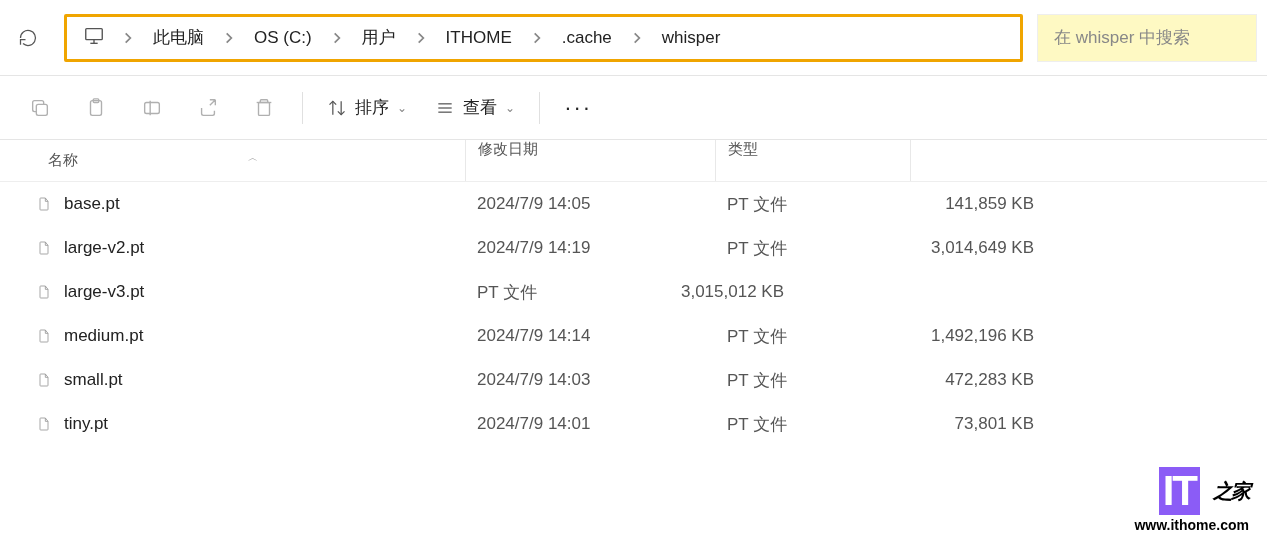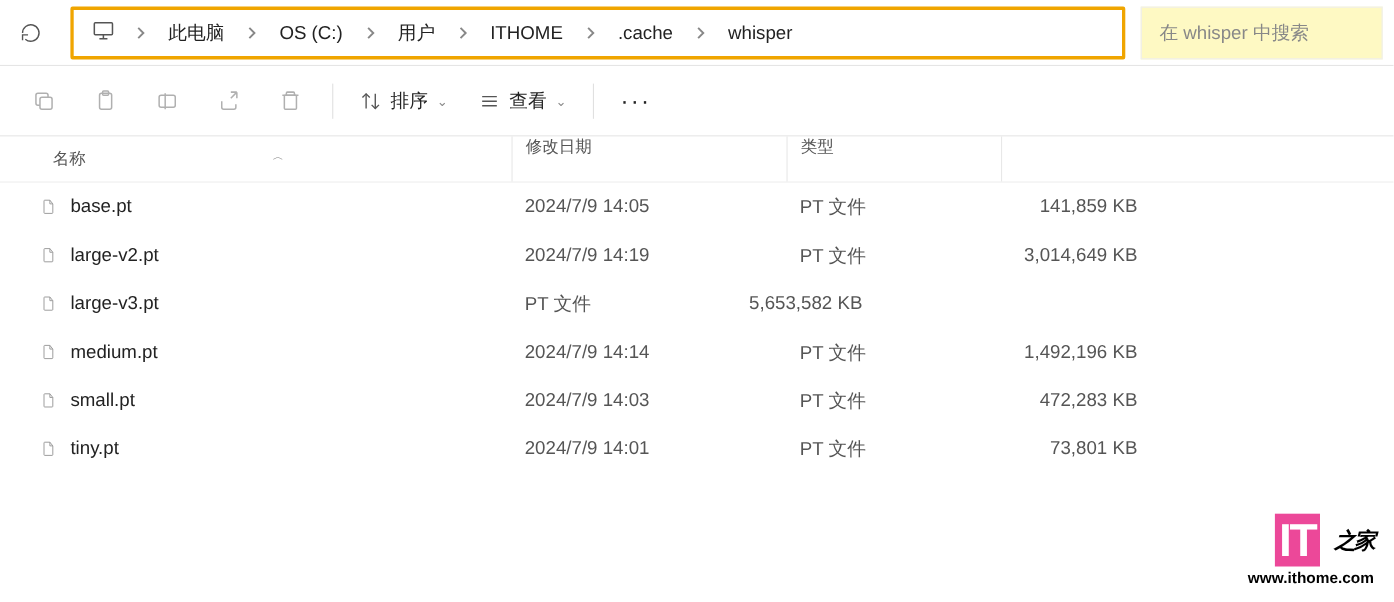--- a/index.html
+++ b/index.html
@@ -8,21 +8,21 @@
       font-size: 14px;
       background: #fff;
       width: 1267px;
       height: 547px;
       overflow: hidden;
       position: relative;
     }
     .address-bar {
       display: flex;
       align-items: center;
-      height: 60px;
+      height: 76px;
       border-bottom: 1px solid #e5e5e5;
       padding: 8px 0;
       gap: 0;
     }
     .refresh-btn {
       width: 56px;
       display: flex;
       justify-content: center;
       align-items: center;
       color: #555;
@@ -302,21 +302,21 @@
     </div>
     <div class="file-row">
       <div class="fr-name">
         <svg class="file-icon" viewBox="0 0 24 24" fill="none" stroke="#999" stroke-width="1.3">
           <path d="M14 3H7a1 1 0 0 0-1 1v16a1 1 0 0 0 1 1h10a1 1 0 0 0 1-1V8l-4-5z"></path>
           <polyline points="14 3 14 8 18 8"></polyline>
         </svg>
         <span>large-v3.pt</span>
       </div>
       <div class="fr-type">PT 文件</div>
-      <div class="fr-size">5,653,582 KB</div>
+      <div class="fr-size">3,015,012 KB</div>
     </div>
     <div class="file-row">
       <div class="fr-name">
         <svg class="file-icon" viewBox="0 0 24 24" fill="none" stroke="#999" stroke-width="1.3">
           <path d="M14 3H7a1 1 0 0 0-1 1v16a1 1 0 0 0 1 1h10a1 1 0 0 0 1-1V8l-4-5z"></path>
           <polyline points="14 3 14 8 18 8"></polyline>
         </svg>
         <span>medium.pt</span>
       </div>
       <div class="fr-date">2024/7/9 14:14</div>
@@ -344,17 +344,17 @@
         <span>tiny.pt</span>
       </div>
       <div class="fr-date">2024/7/9 14:01</div>
       <div class="fr-type">PT 文件</div>
       <div class="fr-size">73,801 KB</div>
     </div>
   </div>
 
 <div class="watermark">
   <div class="logo">
-    <span style="display:inline-block;background:#ec4899;color:#fff;padding:0 4px;">IT</span>
+    <span style="display:inline-block;background:#8b5cf6;color:#fff;padding:0 4px;">IT</span>
     <span class="zhijia">之家</span>
   </div>
   <div class="url">www.ithome.com</div>
 </div>
 
 </body></html>

